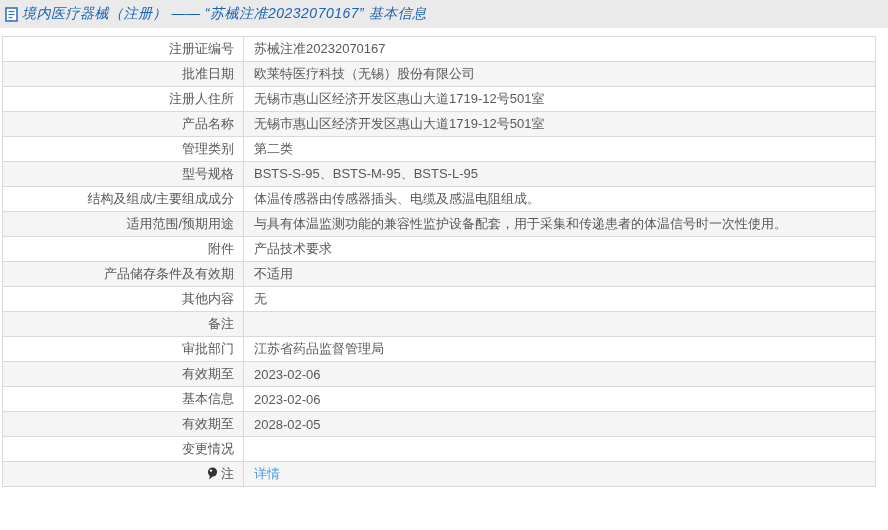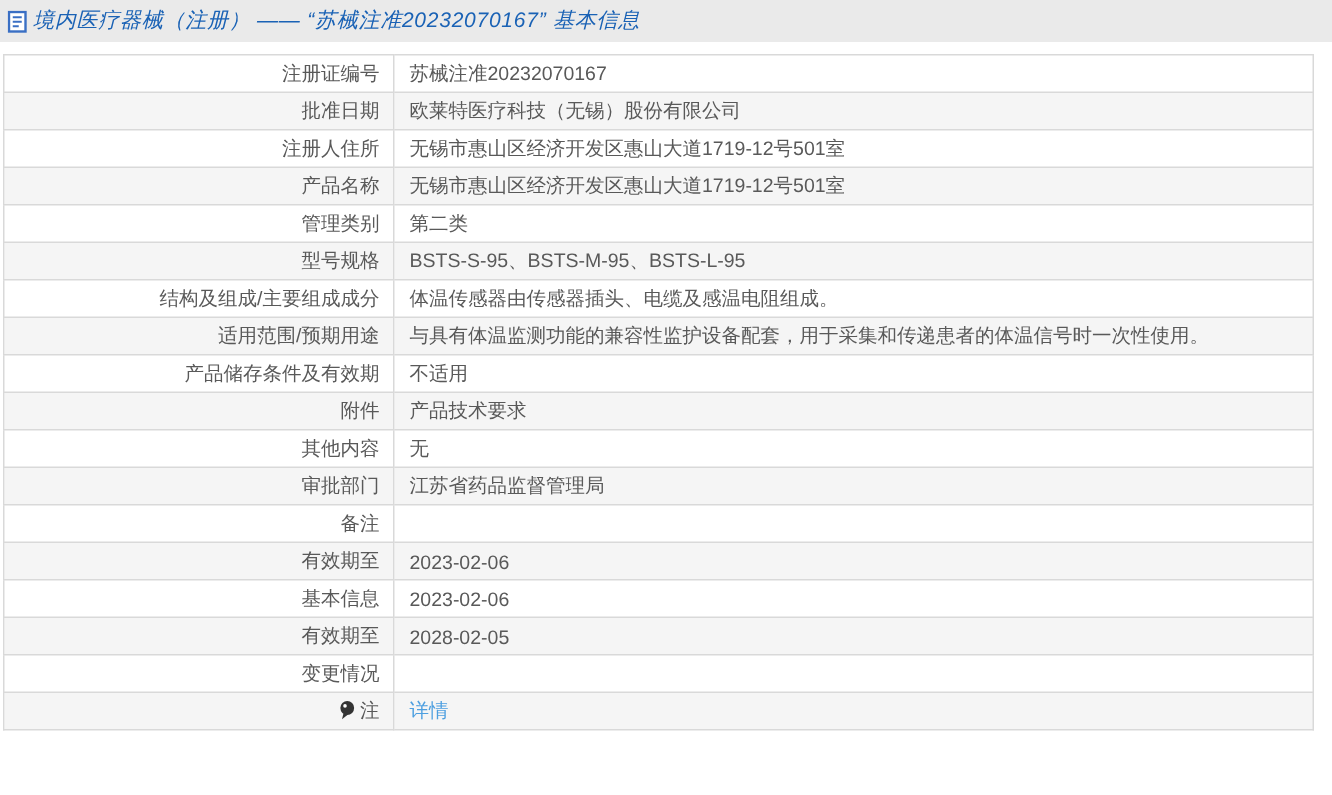--- a/index.html
+++ b/index.html
@@ -33,21 +33,21 @@
   td {
     border: 1px solid #d9d9d9;
     height: 25px;
     font-size: 13px;
     color: #595959;
     background: #ffffff;
     white-space: nowrap;
     overflow: hidden;
   }
   td.lbl {
-    width: 260px;
+    width: 241px;
     text-align: right;
     padding-right: 9px;
   }
   td.val { padding-left: 10px; }
   tr:nth-child(even) td { background: #f5f5f5; }
   a.details-link {
     color: #4d9fe0;
     text-decoration: none;
     cursor: pointer;
     margin-top: 16px;
@@ -101,38 +101,38 @@
     </tr>
     <tr>
       <td class="lbl">结构及组成/主要组成成分</td>
       <td class="val">体温传感器由传感器插头、电缆及感温电阻组成。</td>
     </tr>
     <tr>
       <td class="lbl">适用范围/预期用途</td>
       <td class="val">与具有体温监测功能的兼容性监护设备配套，用于采集和传递患者的体温信号时一次性使用。</td>
     </tr>
     <tr>
+      <td class="lbl">附件</td>
+      <td class="val">产品技术要求</td>
+    </tr>
+    <tr>
       <td class="lbl">产品储存条件及有效期</td>
       <td class="val">不适用</td>
-    </tr>
-    <tr>
-      <td class="lbl">附件</td>
-      <td class="val">产品技术要求</td>
     </tr>
     <tr>
       <td class="lbl">其他内容</td>
       <td class="val">无</td>
     </tr>
     <tr>
+      <td class="lbl">备注</td>
+      <td class="val"></td>
+    </tr>
+    <tr>
       <td class="lbl">审批部门</td>
       <td class="val">江苏省药品监督管理局</td>
-    </tr>
-    <tr>
-      <td class="lbl">备注</td>
-      <td class="val"></td>
     </tr>
     <tr>
       <td class="lbl">有效期至</td>
       <td class="val">2023-02-06</td>
     </tr>
     <tr>
       <td class="lbl">基本信息</td>
       <td class="val">2023-02-06</td>
     </tr>
     <tr>

